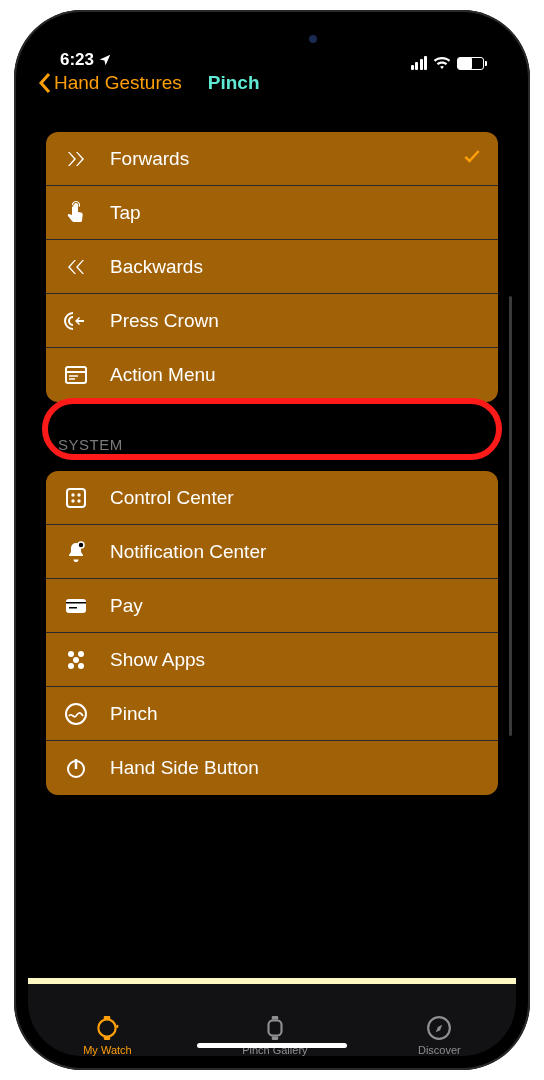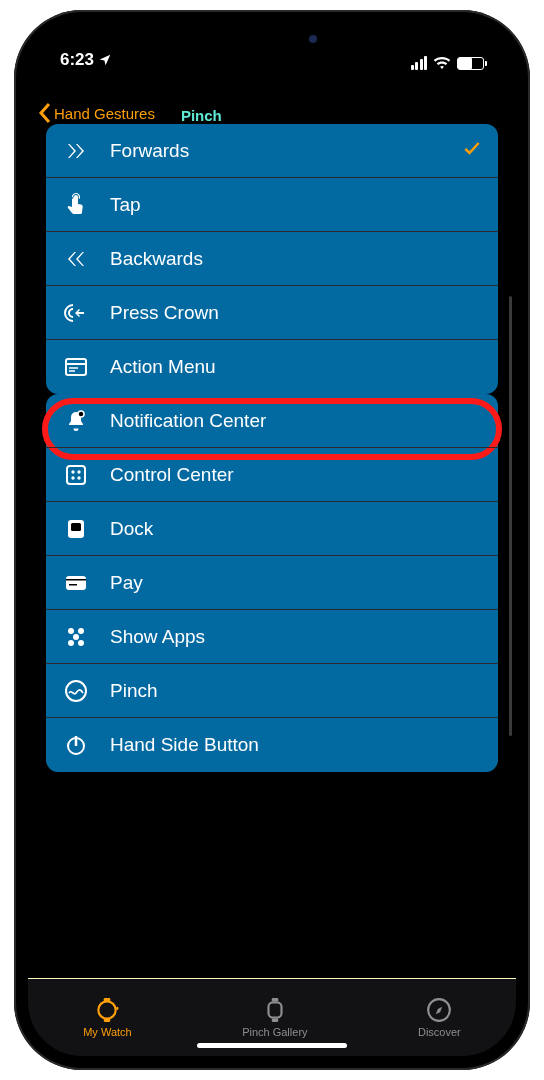--- a/index.html
+++ b/index.html
@@ -51,54 +51,54 @@
   .signal { display:flex; align-items:flex-end; gap:1.5px; }
   .signal span { width:3px; background:#fff; border-radius:1px; }
   .signal span:nth-child(1){height:5px} .signal span:nth-child(2){height:8px}
   .signal span:nth-child(3){height:11px} .signal span:nth-child(4){height:14px}
   .wifi-icon { width:18px; height:14px; fill:#fff; }
   .battery { width:27px;height:13px;border:1.5px solid #fff;border-radius:3px;position:relative; }
   .battery::after { content:"";position:absolute;right:-4px;top:3px;width:2px;height:5px;background:#fff;border-radius:0 1px 1px 0; }
   .battery-fill { height:100%; width:55%; background:#fff; border-radius:1px; }
   
   .nav {
-    height: 52px; display:flex; align-items:flex-end; padding: 0 10px;
-    color:#ff9f0a; font-size:15px;
+    height: 52px; display:flex; align-items:flex-start; padding: 0 10px;
+    color:#ff9f0a; font-size:19px;
   }
   .nav-back { display:flex; align-items:center; gap:2px; }
   .chev-back { width:14px;height:22px;fill:none;stroke:#ff9f0a;stroke-width:3; }
   .nav-title { color:#5eead4; font-weight:600; margin-left:26px; }
   
   .content { flex:1; overflow:hidden; padding: 0 0 0 0; position:relative; }
   .section-header {
     color:#7a7a7e; font-size:15px; letter-spacing:0.5px;
     padding: 30px 30px 10px 30px; text-transform:uppercase;
   }
-  .list-group { margin:0 18px; background:#0369a1; border-radius:12px; overflow:hidden; }
+  .list-group { margin:8px 18px; background:#a16207; border-radius:12px; overflow:hidden; }
   .row {
     display:flex; align-items:center; min-height:54px;
     padding: 0 16px;
     border-bottom:1px solid #2a2a2c;
     font-size:19px; color:#fff;
     gap: 20px;
     position:relative;
   }
   .row:last-child { border-bottom:none; }
   .row .glyph { width:28px; display:flex; align-items:center; justify-content:center; }
   .row .glyph svg { width:24px; height:24px; fill:#fff; }
   .row .check { position:absolute; right:16px; }
   .row .check svg { width:20px;height:20px;stroke:#ff9f0a;stroke-width:3;fill:none; }
   .annot {
     position:absolute; border:6px solid #ff1a1a; border-radius:32px;
     pointer-events:none;
   }
   
   .tabbar {
-    height: 78px; background:#121214; border-top:1px solid #fef9c3;
-    display:flex; justify-content:space-around; align-items:center;
+    height: 78px; background:#121214; border-top:6px solid #fef9c3;
+    display:flex; justify-content:space-around; align-items:flex-end;
   }
   .tab { display:flex; flex-direction:column; align-items:center; gap:3px; color:#8e8e93; font-size:11px; }
   .tab.active { color:#ff9f0a; }
   .tab svg { width:26px; height:26px; fill:#8e8e93; }
   .tab.active svg { fill:#ff9f0a; }
   .home-ind { position:absolute; bottom:8px; left:50%; transform:translateX(-50%); width:150px; height:5px; background:#fff; border-radius:3px; }
   .scrollind { position:absolute; top:172px; right:4px; width:3px; height:440px; background:#3a3a3c; border-radius:2px; }
   .apple-logo { font-family:-apple-system; }
 </style>
 </head>
@@ -191,50 +191,42 @@
                 <line x1="5" y1="13" x2="14" y2="13" stroke="#fff" stroke-width="1.5"></line>
                 <line x1="5" y1="16" x2="11" y2="16" stroke="#fff" stroke-width="1.5"></line>
               </svg>
           </span>
           <span>Action Menu</span>
         </div>
       </div>
 
       <div class="annot" style="left:14px; top:274px; width:460px; height:62px;"></div>
 
+      <div class="section-header" style="padding-top:26px">SYSTEM</div>
       <div class="list-group">
-        <div class="row">
-          <span class="glyph">
-            <svg viewBox="0 0 24 24">
-                <path d="M12 3a5 5 0 015 5v4l2 3v1H5v-1l2-3V8a5 5 0 015-5zm0 19a2.5 2.5 0 002.5-2.5h-5A2.5 2.5 0 0012 22z"></path>
-                <circle cx="17" cy="5" r="3" fill="#000" stroke="#fff" stroke-width="1.5"></circle>
-              </svg>
-          </span>
-          <span>Notification Center</span>
-        </div>
         <div class="row">
           <span class="glyph">
             <svg viewBox="0 0 24 24">
                 <rect x="3" y="3" width="18" height="18" rx="3" fill="none" stroke="#fff" stroke-width="2"></rect>
                 <circle cx="9" cy="9" r="1.7"></circle>
                 <circle cx="15" cy="9" r="1.7"></circle>
                 <circle cx="9" cy="15" r="1.7"></circle>
                 <circle cx="15" cy="15" r="1.7"></circle>
               </svg>
           </span>
           <span>Control Center</span>
         </div>
         <div class="row">
           <span class="glyph">
             <svg viewBox="0 0 24 24">
-                <rect x="4" y="3" width="16" height="18" rx="3" fill="#fff"></rect>
-                <rect x="7" y="6" width="10" height="8" rx="1.5" fill="#000"></rect>
-              </svg>
-          </span>
-          <span>Dock</span>
+                <path d="M12 3a5 5 0 015 5v4l2 3v1H5v-1l2-3V8a5 5 0 015-5zm0 19a2.5 2.5 0 002.5-2.5h-5A2.5 2.5 0 0012 22z"></path>
+                <circle cx="17" cy="5" r="3" fill="#000" stroke="#fff" stroke-width="1.5"></circle>
+              </svg>
+          </span>
+          <span>Notification Center</span>
         </div>
         <div class="row">
           <span class="glyph">
             <svg viewBox="0 0 24 24">
                 <rect x="2" y="5" width="20" height="14" rx="3" fill="#fff"></rect>
                 <rect x="2" y="8" width="20" height="1.5" fill="#000"></rect>
                 <rect x="5" y="13" width="8" height="1.5" fill="#000"></rect>
               </svg>
           </span>
           <span><span class="apple-logo"></span><span>Pay</span></span>

